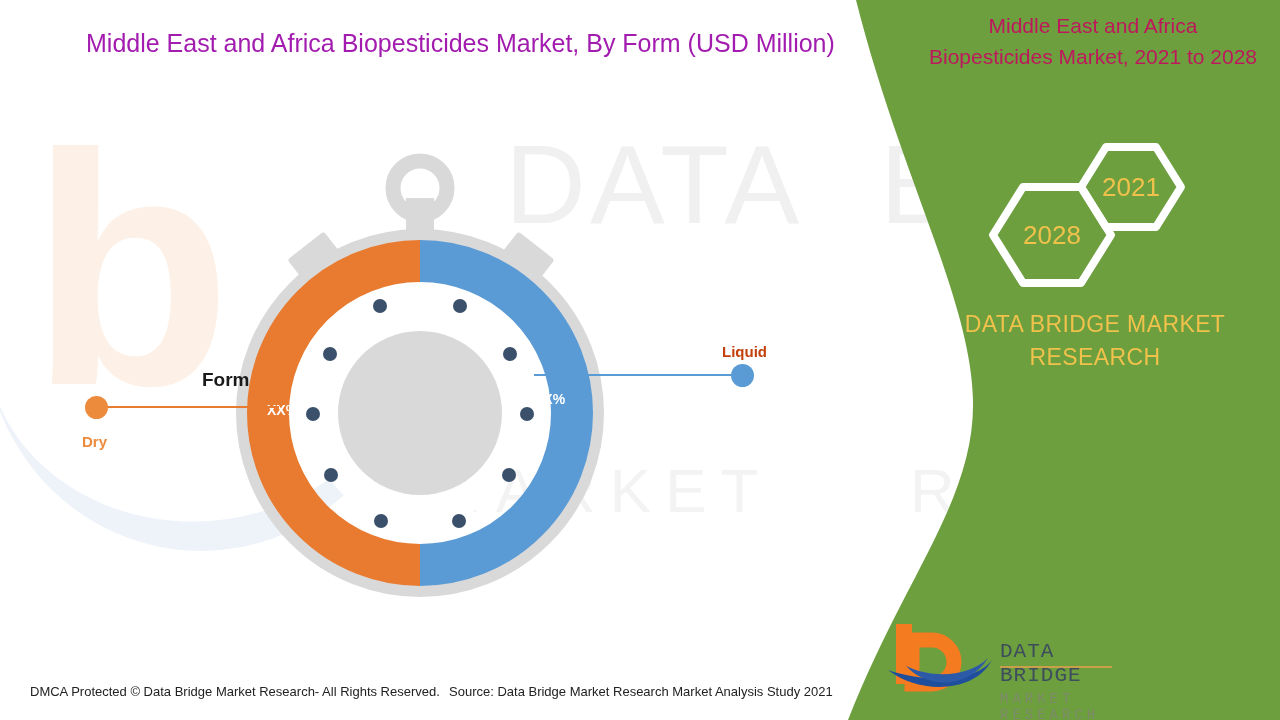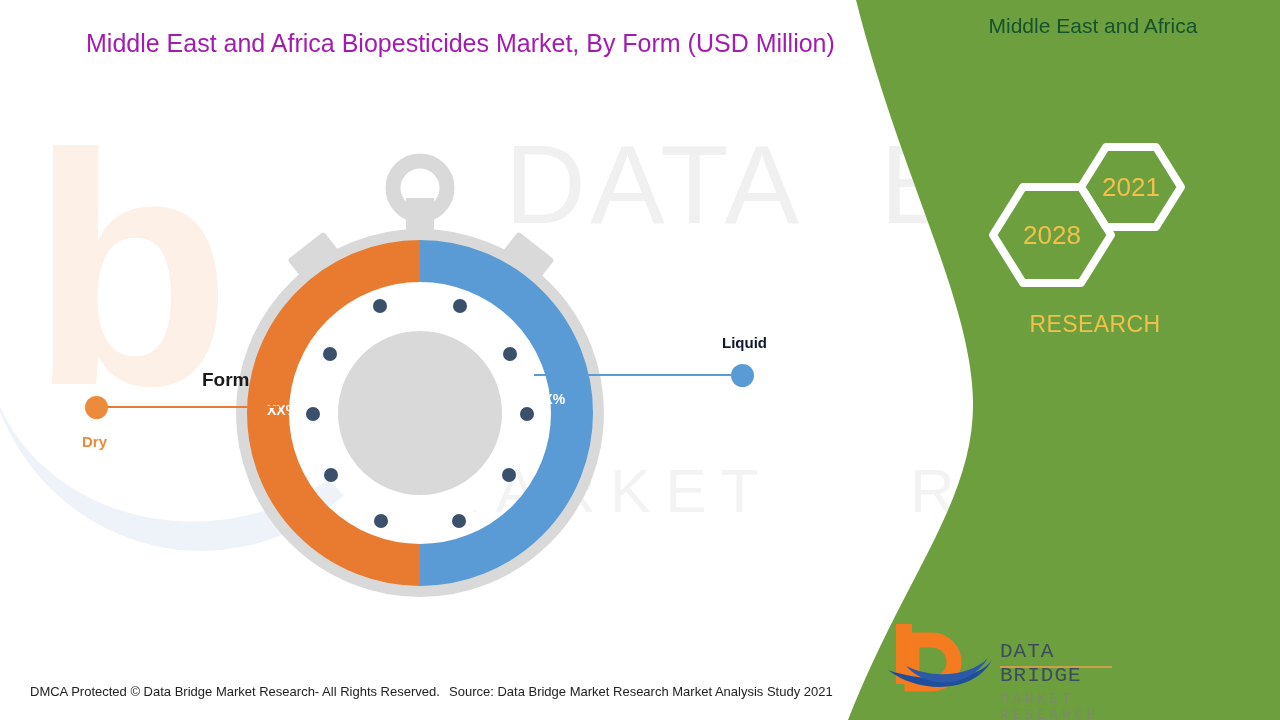--- a/index.html
+++ b/index.html
@@ -37,21 +37,21 @@
   }
 
   
   .green-panel{
     position:absolute;left:0;top:0;width:1280px;height:720px;
   }
   .green-panel svg{display:block;}
 
   .gp-title{
     position:absolute;right:12px;top:10px;width:350px;text-align:center;
-    color:#14532d;font-size:21px;line-height:31px;font-weight:400;
+    color:#be185d;font-size:21px;line-height:31px;font-weight:400;
   }
   .gp-brand{
     position:absolute;right:10px;top:308px;width:350px;text-align:center;
     color:#f0c14b;font-size:23px;line-height:33px;letter-spacing:.4px;
   }
   .hexwrap{position:absolute;left:975px;top:135px;width:230px;height:165px;}
 
   
   .watch{position:absolute;left:215px;top:150px;width:420px;height:450px;}
 
@@ -72,21 +72,21 @@
   
   .lead-line{position:absolute;background:#e87b30;height:2px;}
   .lead-line.blue{background:#5b9bd5;}
   .dot{position:absolute;border-radius:50%;}
   .dot-dry{left:85px;top:396px;width:23px;height:23px;background:#ed8b3c;}
   .dot-liq{left:731px;top:364px;width:23px;height:23px;background:#5b9bd5;}
   .line-dry{left:96px;top:406px;width:183px;}
   .line-liq{left:534px;top:374px;width:208px;}
   .lbl{position:absolute;font-size:15px;font-weight:700;}
   .lbl-dry{left:82px;top:433px;color:#ed8b3c;text-align:center;}
-  .lbl-liq{left:722px;top:334px;color:#0f172a;}
+  .lbl-liq{left:722px;top:343px;color:#c2410c;}
 
   
   .footer{
     position:absolute;left:0;top:684px;width:1280px;height:24px;
     font-family:Liberation Sans, sans-serif;font-size:13px;color:#222;
   }
   .footer .f-left{position:absolute;left:30px;top:0;}
   .footer .f-src{position:absolute;left:434px;top:0;margin-left:15px;}
 
   
@@ -169,32 +169,34 @@
   <div class="lbl lbl-liq">Liquid</div>
 
   <div class="green-panel">
     <svg width="1280" height="720" viewBox="0 0 1280 720" xmlns="http://www.w3.org/2000/svg">
       <path d="M856 0 L1280 0 L1280 720 L848 720 C905 575 975 500 973 400 C971 300 900 175 856 0 Z" fill="#6d9f3f"></path>
     </svg>
   </div>
 
   <div class="gp-title">
     <div>Middle East and Africa</div>
+    <div>Biopesticides Market, 2021 to 2028</div>
   </div>
 
   <div class="hexwrap">
     <svg width="230" height="165" viewBox="0 0 230 165" xmlns="http://www.w3.org/2000/svg">
       <polygon points="18,100 48,52 106,52 136,100 106,148 48,148" fill="none" stroke="#ffffff" stroke-width="8" stroke-linejoin="round"></polygon>
       <polygon points="106,52 131,12 181,12 206,52 181,92 131,92" fill="none" stroke="#ffffff" stroke-width="8" stroke-linejoin="round"></polygon>
       <text x="77" y="109" text-anchor="middle" font-family="Liberation Sans, sans-serif" font-size="26" fill="#f0c14b">2028</text>
       <text x="156" y="61" text-anchor="middle" font-family="Liberation Sans, sans-serif" font-size="26" fill="#f0c14b">2021</text>
     </svg>
   </div>
 
   <div class="gp-brand">
+    <div>DATA BRIDGE MARKET</div>
     <div>RESEARCH</div>
   </div>
 
   <div class="logo">
     <svg width="220" height="72" viewBox="0 0 220 72" xmlns="http://www.w3.org/2000/svg">
       <g>
         <rect x="8" y="2" width="16" height="60" fill="#f47b20"></rect>
         <path d="M24 18 L44 18 A22 22 0 0 1 44 62 L24 62 Z" fill="none" stroke="#f47b20" stroke-width="15"></path>
       </g>
       <g>

